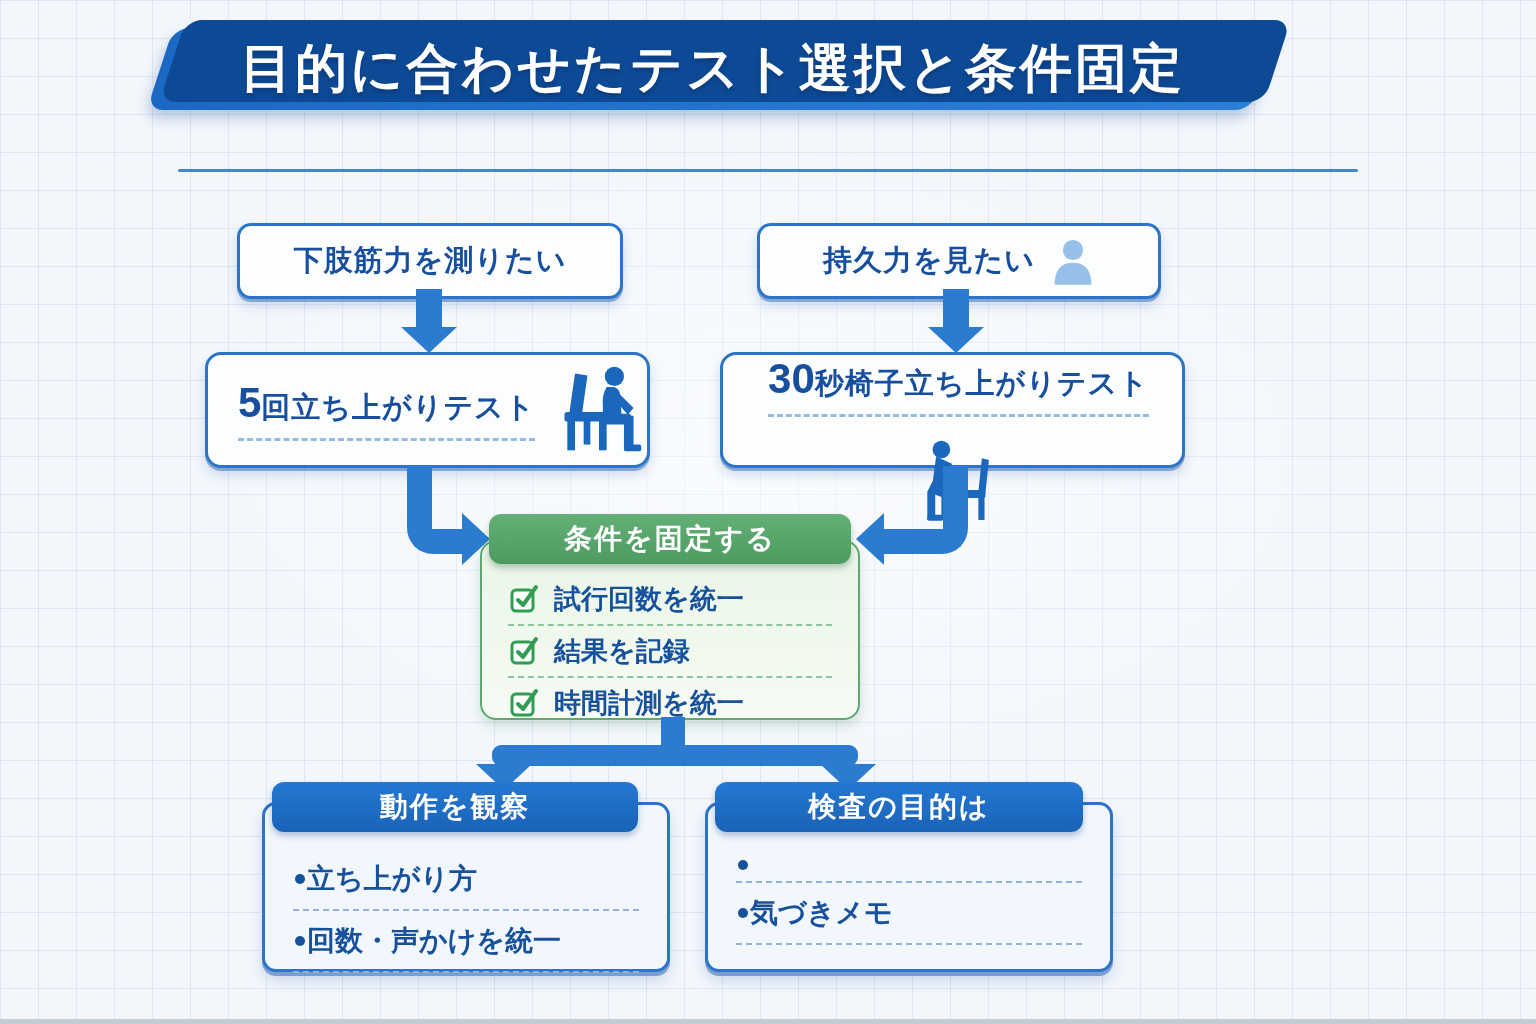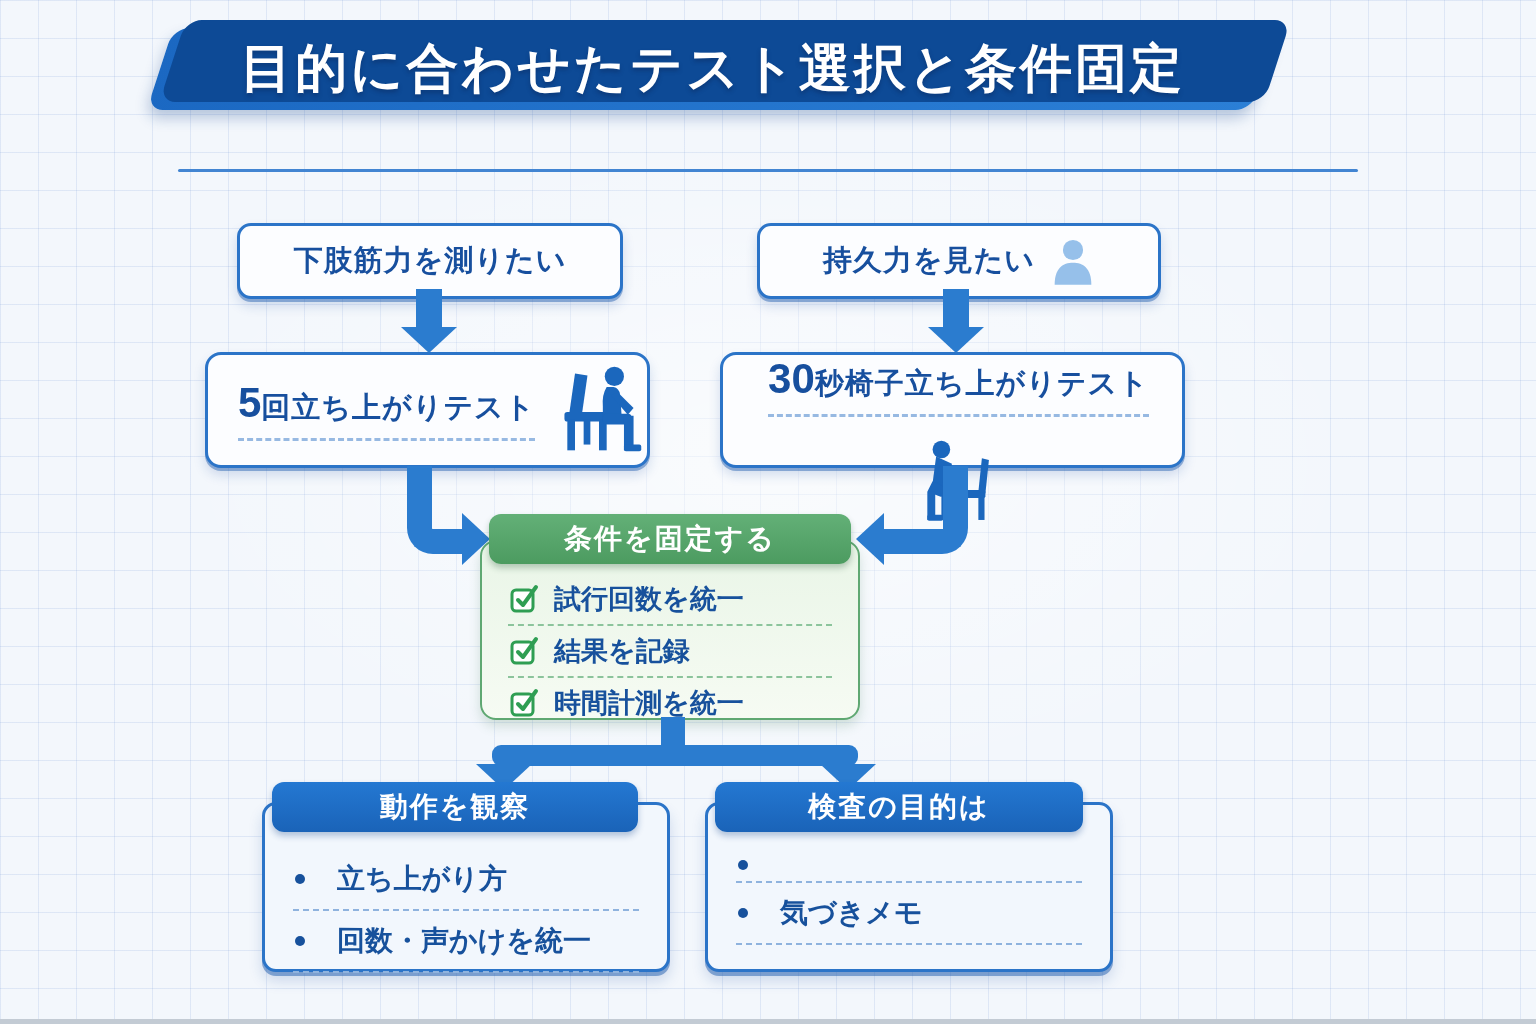--- a/index.html
+++ b/index.html
@@ -97,21 +97,21 @@
   .outcome-left{left:262px;top:802px;}
   .outcome-right{left:705px;top:802px;}
   .o-header{position:absolute;height:50px;z-index:4;
     background:linear-gradient(180deg,#2478d2,#1a63b8);border-radius:12px;
     box-shadow:0 4px 6px rgba(20,70,140,.3);
     display:flex;align-items:center;justify-content:center;
     color:#fff;font-size:28px;font-weight:bold;letter-spacing:2px;}
   .o-header-left{left:272px;top:782px;width:366px;}
   .o-header-right{left:715px;top:782px;width:368px;}
   .o-list{position:absolute;left:0;right:0;top:44px;}
-  .o-item{display:flex;align-items:center;gap:32px;margin:0 28px;padding:11px 2px;
+  .o-item{display:flex;align-items:center;gap:2px;margin:0 28px;padding:11px 2px;
     color:#17519c;font-size:28px;font-weight:bold;border-bottom:2px dashed #8fb3de;}
   .dot{width:10px;height:10px;border-radius:50%;background:#17519c;flex:0 0 auto;}
 
   .icon-blue{color:#1b67bd;line-height:0;}
   .icon-lightblue{color:#96c0ea;line-height:0;}
 </style>
 </head>
 <body>
 
 <div class="stage">

